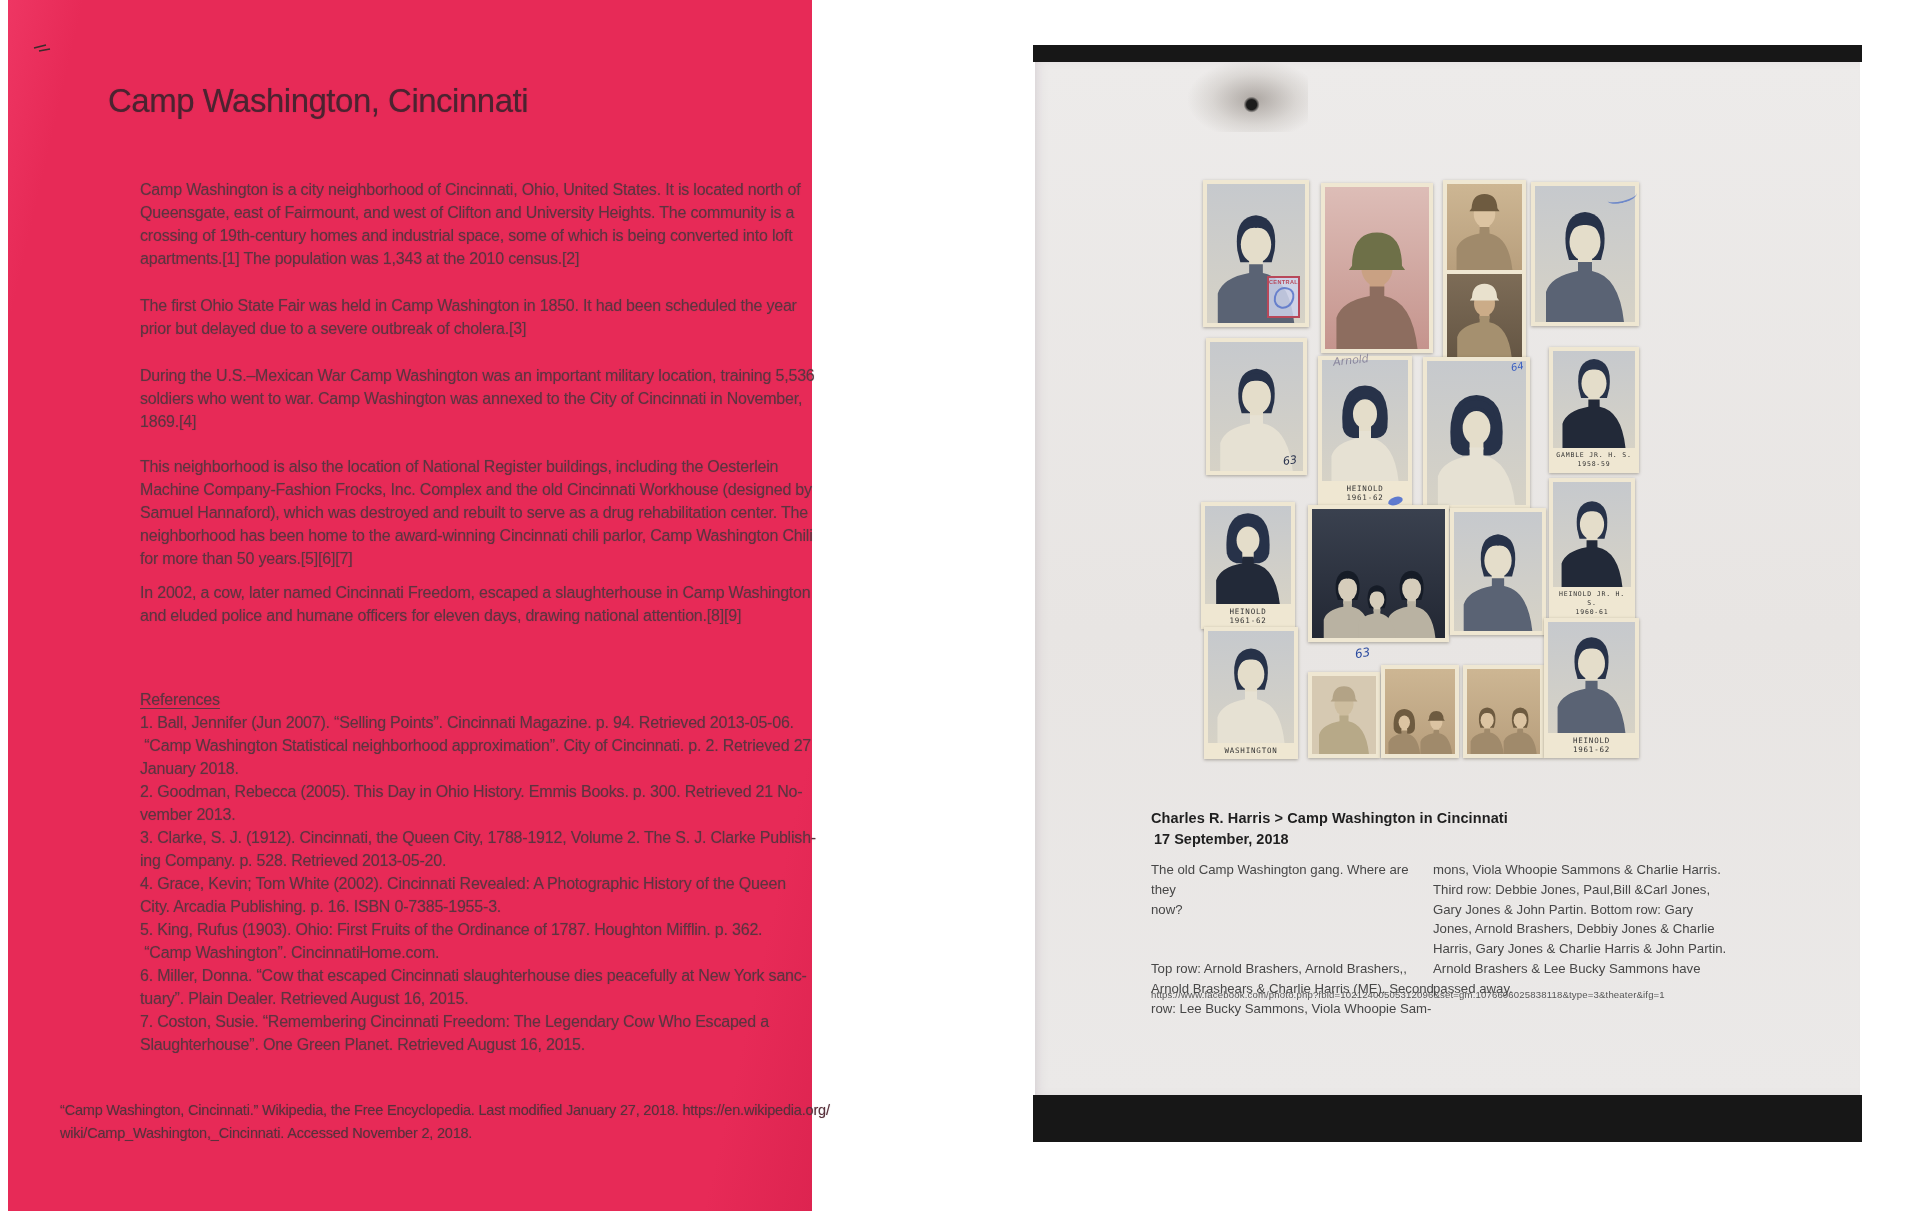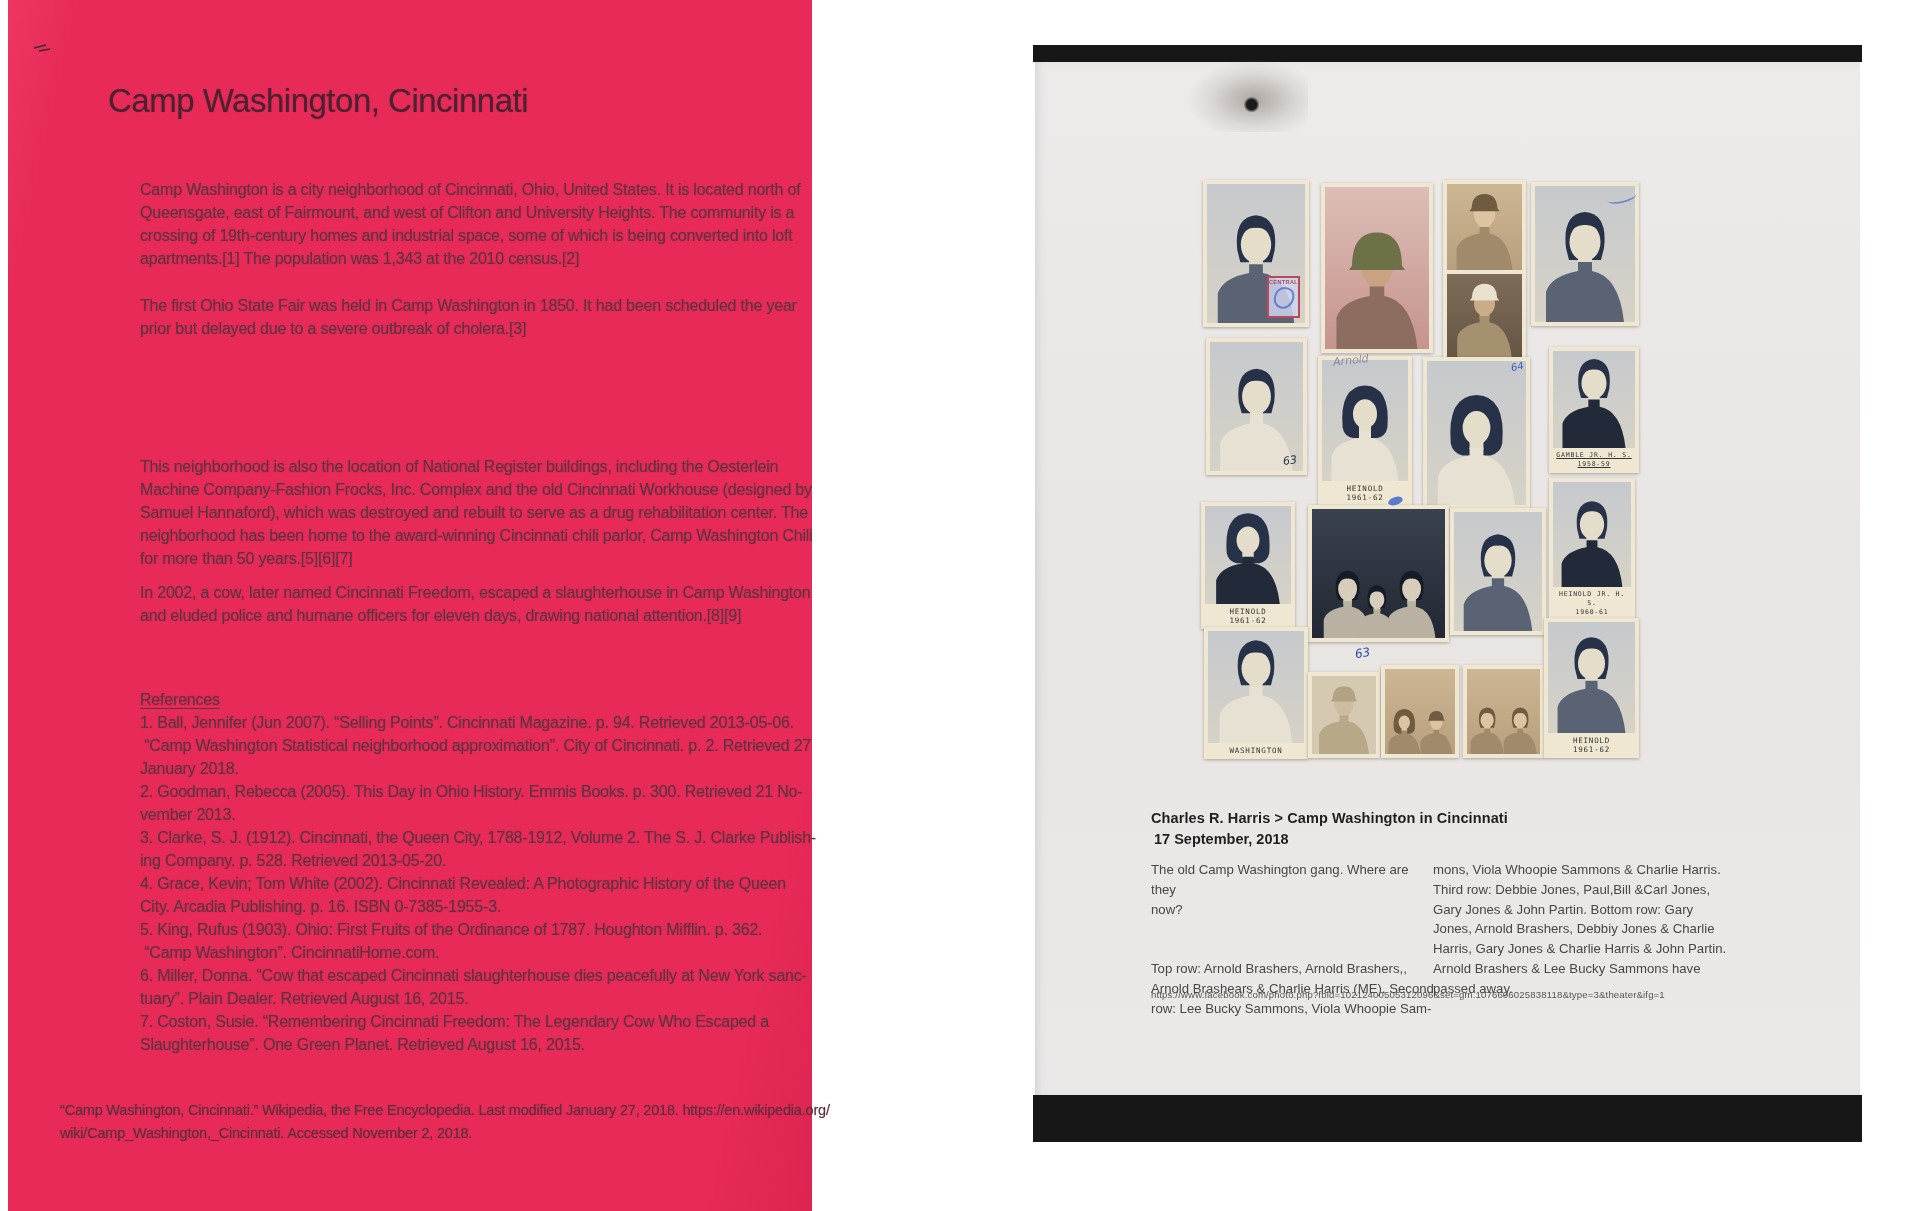--- a/index.html
+++ b/index.html
@@ -127,20 +127,23 @@
   <svg class="pen-mark" width="26" height="16">
     <path d="M4,10 L16,7 M9,13 L20,11" stroke="#3c2b2b" stroke-width="1.6" fill="none"></path>
   </svg>
   <h1 class="lp-title">Camp Washington, Cincinnati</h1>
   <div class="lp-text p0">Camp Washington is a city neighborhood of Cincinnati, Ohio, United States. It is located north of
 Queensgate, east of Fairmount, and west of Clifton and University Heights. The community is a
 crossing of 19th-century homes and industrial space, some of which is being converted into loft
 apartments.[1] The population was 1,343 at the 2010 census.[2]</div>
   <div class="lp-text p1">The first Ohio State Fair was held in Camp Washington in 1850. It had been scheduled the year
 prior but delayed due to a severe outbreak of cholera.[3]</div>
+  <div class="lp-text p2">During the U.S.–Mexican War Camp Washington was an important military location, training 5,536
+soldiers who went to war. Camp Washington was annexed to the City of Cincinnati in November,
+1869.[4]</div>
   <div class="lp-text p3">This neighborhood is also the location of National Register buildings, including the Oesterlein
 Machine Company-Fashion Frocks, Inc. Complex and the old Cincinnati Workhouse (designed by
 Samuel Hannaford), which was destroyed and rebuilt to serve as a drug rehabilitation center. The
 neighborhood has been home to the award-winning Cincinnati chili parlor, Camp Washington Chili
 for more than 50 years.[5][6][7]</div>
   <div class="lp-text p4">In 2002, a cow, later named Cincinnati Freedom, escaped a slaughterhouse in Camp Washington
 and eluded police and humane officers for eleven days, drawing national attention.[8][9]</div>
   <div class="lp-text ref-head">References</div>
   <div class="lp-text refs">1. Ball, Jennifer (Jun 2007). “Selling Points”. Cincinnati Magazine. p. 94. Retrieved 2013-05-06.
 &nbsp;“Camp Washington Statistical neighborhood approximation”. City of Cincinnati. p. 2. Retrieved 27
@@ -228,21 +231,21 @@
           <use href="#sil-bust-f"></use>
         </svg>
       </div>
   </div>
   <div class="photo t-blue sh-dark" style="left:516px;top:302px;width:90px;height:126px;">
     <div class="ph-img">
         <svg class="sil" viewBox="0 0 100 120" preserveAspectRatio="xMidYMax meet">
           <use href="#sil-bust"></use>
         </svg>
       </div>
-    <div class="ph-label" style="font-size:6.5px;text-decoration:underline;">GAMBLE JR. H. S.
+    <div class="ph-label" style="font-size:6.5px;">GAMBLE JR. H. S.
 1958-59</div>
   </div>
 
   <div class="photo t-blue sh-dark" style="left:168px;top:457px;width:94px;height:127px;">
     <div class="ph-img">
         <svg class="sil" viewBox="0 0 100 120" preserveAspectRatio="xMidYMax meet">
           <use href="#sil-bust-f"></use>
         </svg>
       </div>
     <div class="ph-label">HEINOLD
@@ -271,21 +274,21 @@
   <div class="photo t-blue sh-dark" style="left:516px;top:433px;width:86px;height:143px;">
     <div class="ph-img">
         <svg class="sil" viewBox="0 0 100 120" preserveAspectRatio="xMidYMax meet">
           <use href="#sil-bust"></use>
         </svg>
       </div>
     <div class="ph-label" style="font-size:6.5px;">HEINOLD JR. H. S.
 1960-61</div>
   </div>
 
-  <div class="photo t-blue sh-light" style="left:171px;top:582px;width:104px;height:132px;">
+  <div class="photo t-blue sh-light" style="left:171px;top:582px;width:94px;height:132px;">
     <div class="ph-img">
         <svg class="sil" viewBox="0 0 100 120" preserveAspectRatio="xMidYMax meet">
           <use href="#sil-bust"></use>
         </svg>
       </div>
     <div class="ph-label">WASHINGTON</div>
   </div>
   <div class="photo t-faded" style="left:275px;top:627px;width:72px;height:86px;">
     <div class="ph-img">
         <svg class="sil" viewBox="0 0 100 120" preserveAspectRatio="xMidYMax meet">

